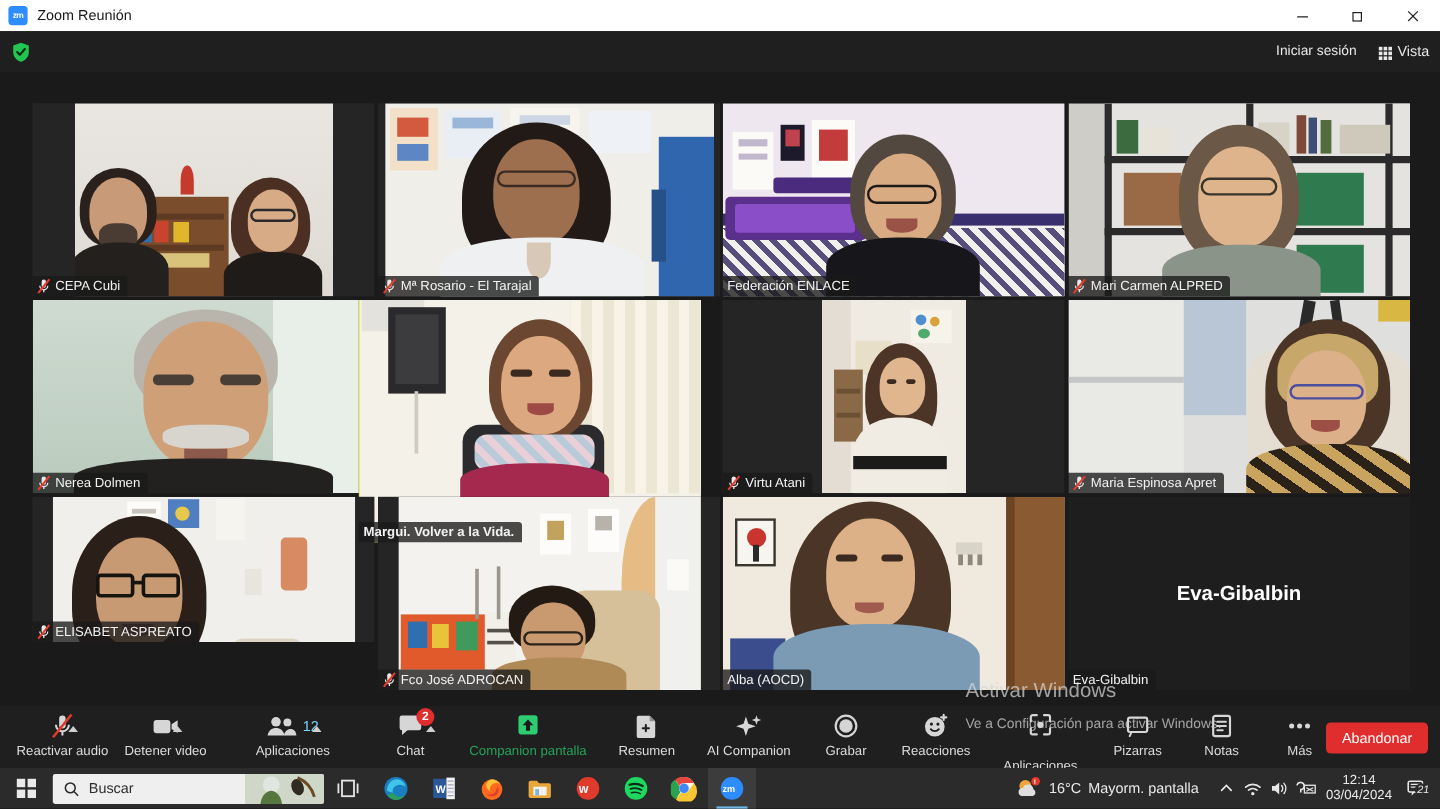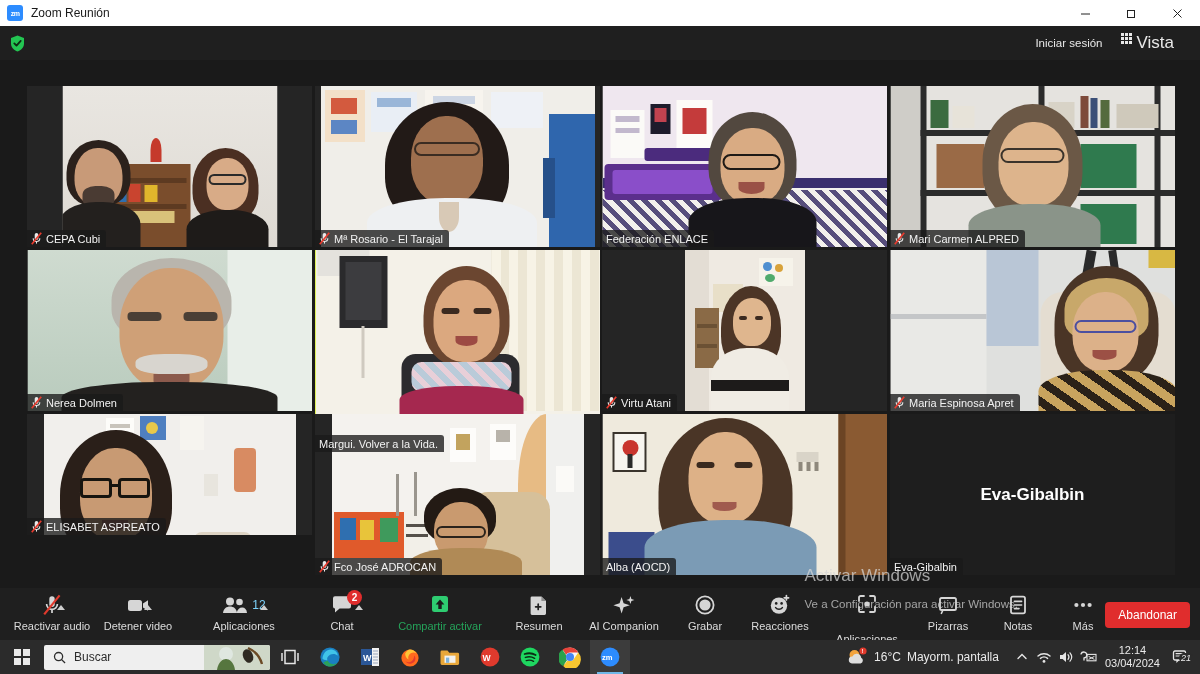--- a/index.html
+++ b/index.html
@@ -33,22 +33,22 @@
   .zheader {
     position:absolute; left:0; top:26px; width:1200px; height:34px;
     background:#1f1f1f; display:flex; align-items:center;
   }
   .shield { margin-left:10px; width:15px; height:17px; display:block; }
   .zh-spacer { flex:1; }
   .zh-link {
     color:#e8e8e8; font-size:11.5px; margin-right:18px;
   }
   .zh-view {
-    display:flex; align-items:flex-start; gap:5px; color:#e8e8e8; font-size:17px;
-    margin-right:26px;
+    display:flex; align-items:flex-end; gap:5px; color:#e8e8e8; font-size:12px;
+    margin-right:9px;
   }
   .grid-ico { display:grid; grid-template-columns:repeat(3,3px); grid-template-rows:repeat(3,3px); gap:1px; }
   .grid-ico i { background:#e8e8e8; display:block; width:3px; height:3px; }
 
   
   .grid {
     position:absolute; left:0; top:60px; width:1200px; height:528px;
     background:#1a1a1a;
   }
   .tile {
@@ -365,21 +365,21 @@
         <svg class="mute" viewBox="0 0 11 13">
           <path d="M5.5 1 a1.8 1.8 0 0 1 1.8 1.8 v3.4 a1.8 1.8 0 0 1 -3.6 0 V2.8 A1.8 1.8 0 0 1 5.5 1 Z" fill="#e8e8e8"></path>
           <path d="M2.2 6.2 a3.3 3.3 0 0 0 6.6 0" stroke="#e8e8e8" stroke-width="1.1" fill="none"></path>
           <line x1="5.5" y1="9.5" x2="5.5" y2="11.6" stroke="#e8e8e8" stroke-width="1.1"></line>
           <line x1="0.8" y1="12.3" x2="10.2" y2="0.7" stroke="#e83b2e" stroke-width="1.7"></line>
         </svg>
         <span>Nerea Dolmen</span>
       </div>
     </div>
 
-    <div class="tile active" style="left:315px; top:190px; width:285px; height:202px;">
+    <div class="tile active" style="left:299px; top:190px; width:285px; height:202px;font-weight:bold;">
       <div class="vid">
         <div class="inner" style="width:285px;">
           <div class="scene">
             <div class="wall" style="background:#f4f1e8;"></div>
             <div class="obj" style="left:176px; top:0; width:109px; height:161px; background:repeating-linear-gradient(90deg,#f7f3e6 0 9px,#ece6d4 9px 18px);"></div>
             <div class="obj" style="left:2px; top:0; width:52px; height:26px; background:#e4e2dd;"></div>
             <div class="obj" style="left:24px; top:6px; width:48px; height:72px; background:#2a2a2c;"></div>
             <div class="obj" style="left:30px; top:12px; width:36px; height:58px; background:#3c3c3f;"></div>
             <div class="obj" style="left:46px; top:76px; width:3px; height:52px; background:#cfcac0;"></div>
             <div class="obj" style="left:86px; top:104px; width:118px; height:57px; background:#2b2b2e; border-radius:14px 14px 0 0;"></div>
@@ -635,21 +635,21 @@
       <div class="lb">Chat</div>
     </div>
 
     <div class="tool green" style="min-width:104px; margin-left:14px;">
       <div class="ic">
         <svg width="22" height="22" viewBox="0 0 22 22">
           <rect x="3" y="2" width="16" height="16" rx="2.5" fill="#2ecc71"></rect>
           <path d="M11 5.6 L15.4 10.4 H12.7 V15 H9.3 V10.4 H6.6 Z" fill="#1b1b1b"></path>
         </svg>
       </div>
-      <div class="lb">Compartir activar</div>
+      <div class="lb">Companion pantalla</div>
     </div>
 
     <div class="tool" style="min-width:74px; margin-left:10px;">
       <div class="ic">
         <svg width="20" height="22" viewBox="0 0 20 22">
           <path d="M3 2.4 h9.4 L17 7 v12.6 a1.4 1.4 0 0 1 -1.4 1.4 H3 a1.4 1.4 0 0 1 -1.4 -1.4 V3.8 A1.4 1.4 0 0 1 3 2.4 Z" fill="#d6d6d6"></path>
           <path d="M12.4 2.4 V7 H17 Z" fill="#8e8e8e"></path>
           <path d="M9.2 10.2 v5.2 M6.6 12.8 h5.2" stroke="#1f1f1f" stroke-width="1.7" stroke-linecap="round"></path>
         </svg>
       </div>

